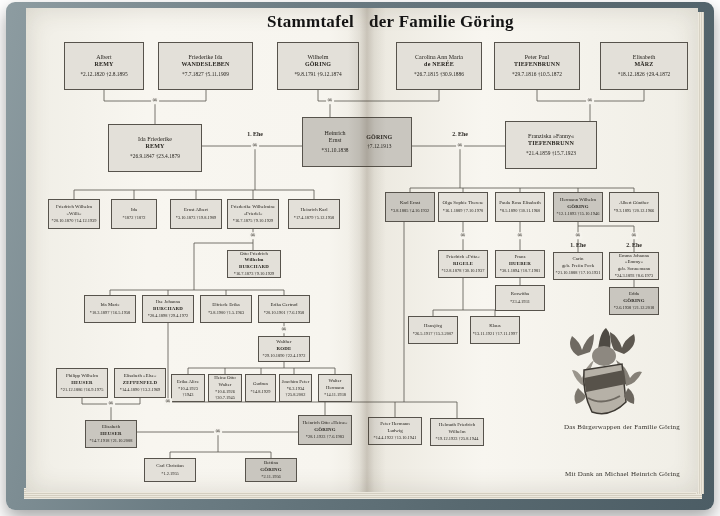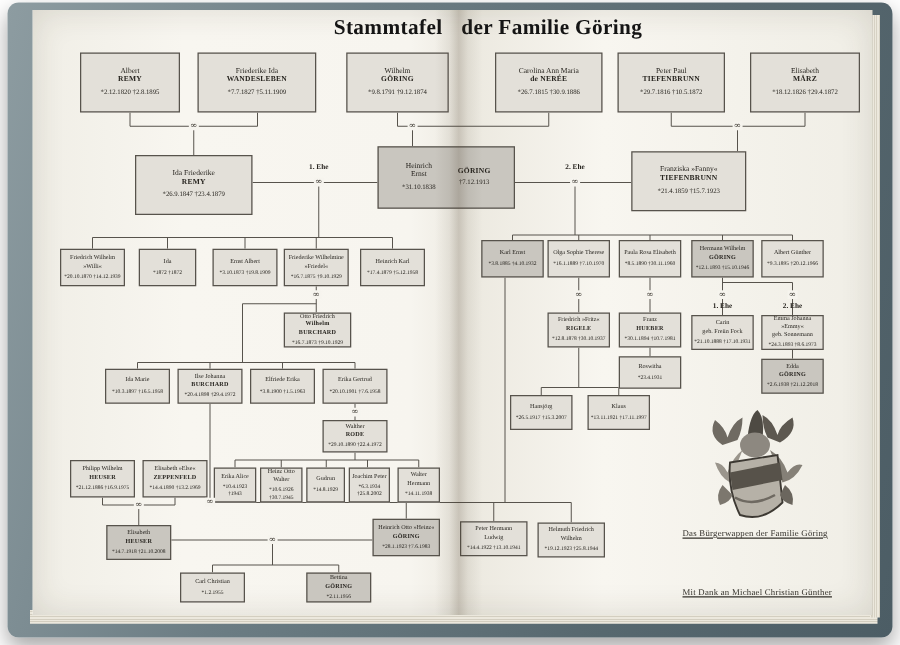--- a/index.html
+++ b/index.html
@@ -33,21 +33,21 @@
   .pbox .dts{white-space:pre-line;font-size:5.4px;margin-top:2px;}
   .pbox.sm .giv{font-size:4.9px;}
   .pbox.sm .sur{font-size:4.9px;}
   .pbox.sm .dts{font-size:4.4px;margin-top:1px;}
   .pbox .giv:empty,.pbox .sur:empty,.pbox .dts:empty{display:none;}
   .hsplit{flex-direction:row;justify-content:space-evenly;align-items:center;}
   .hcol{display:flex;flex-direction:column;align-items:center;justify-content:center;}
   .mg{position:absolute;transform:translate(-50%,-54%);font-size:7px;color:#3a362f;
       background:#f6f4ee;padding:0 1px;line-height:1;font-family:"DejaVu Serif",serif;}
   .ehe{position:absolute;transform:translateX(-50%);font-size:5.8px;font-weight:bold;color:#27241f;white-space:nowrap;}
-  .caption{position:absolute;font-size:7px;color:#33302a;text-align:left;letter-spacing:0.2px;text-decoration:underline;}
+  .caption{position:absolute;font-size:7px;color:#33302a;text-align:right;letter-spacing:0.2px;}
 </style>
 </head>
 <body>
 
 <div class="scene">
   <div class="cover"></div>
   <div class="edge-bottom"></div>
   <div class="edge-right"></div>
   <div class="pages"></div>
 
@@ -331,16 +331,16 @@
       <path d="M36,34 Q28,40 24,52 Q20,44 14,44 Q18,56 26,60 Z" fill="#9a958c"></path>
       <path d="M58,34 Q68,40 72,52 Q78,44 84,46 Q78,58 68,60 Z" fill="#858077"></path>
       <path d="M26,44 L64,38 L68,76 Q52,92 34,86 Q24,66 26,44 Z" fill="#b6b1a7" stroke="#3d3933" stroke-width="1.5"></path>
       <path d="M26,52 L66,44 L68,58 L28,66 Z" fill="#57524a"></path>
       <path d="M30,72 Q44,80 62,70" fill="none" stroke="#6e6961" stroke-width="2"></path>
       <path d="M20,62 Q14,70 18,78 Q26,76 28,70 Z" fill="#7c776e"></path>
       <path d="M70,62 Q78,68 76,78 Q68,76 66,70 Z" fill="#6b665e"></path>
     </g>
   </svg>
   <div class="caption" style="left:546px;top:423px;width:134px">Das Bürgerwappen der Familie Göring</div>
-  <div class="caption" style="left:546px;top:470px;width:134px">Mit Dank an Michael Christian Günther</div>
+  <div class="caption" style="left:546px;top:470px;width:134px">Mit Dank an Michael Heinrich Göring</div>
 
   <div class="fold"></div>
 </div>
 
 </body></html>

